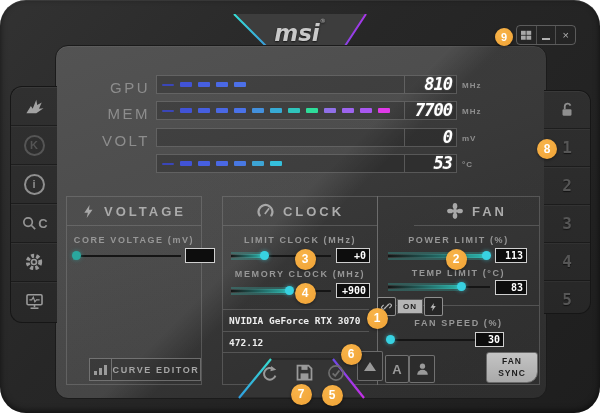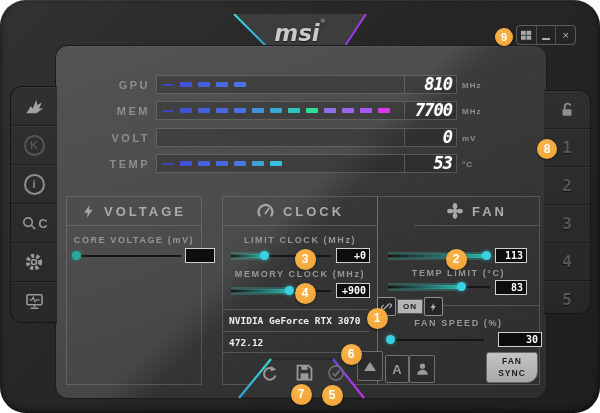--- a/index.html
+++ b/index.html
@@ -49,22 +49,22 @@
     background:linear-gradient(180deg,#2f2f2f,#272727);border:1px solid #161616;border-left:none;
     box-shadow:inset 0 1px 0 rgba(255,255,255,.05);}
   .tabR .cell{height:37px;display:flex;align-items:center;justify-content:center;
     border-bottom:1px solid rgba(0,0,0,.35);box-shadow:0 1px 0 rgba(255,255,255,.04);}
   .tabR .cell:last-child{border-bottom:none;box-shadow:none;}
   .profile-num{font-family:"DejaVu Sans Mono",monospace;font-weight:bold;font-size:16px;color:#565656;
     text-shadow:0 1px 1px rgba(0,0,0,.55);}
 
   
   .row{position:absolute;left:0;width:600px;height:19px;}
-  .rlabel{position:absolute;left:58px;top:4px;width:92px;text-align:right;font-size:11px;
-    letter-spacing:2.5px;color:#8d8d8d;font-weight:bold;}
+  .rlabel{position:absolute;left:58px;top:4px;width:92px;text-align:right;font-size:15px;
+    letter-spacing:2.5px;color:#8d8d8d;}
   .rbox{position:absolute;left:156px;top:0;width:301px;height:19px;border:1px solid rgba(150,150,150,.4);
     background:rgba(20,20,20,.25);box-sizing:border-box;font-style:italic;}
   .rbars{position:absolute;left:5px;top:0;height:17px;display:flex;align-items:center;gap:6px;}
   .dash{display:inline-block;width:12px;height:5px;border-radius:1px;}
   .dash:first-child{height:2px;}
   .rval{position:absolute;right:0;top:0;width:52px;height:17px;border-left:1px solid rgba(150,150,150,.4);
     font-family:"DejaVu Sans Mono",monospace;font-weight:bold;font-size:17px;line-height:17px;
     letter-spacing:-1px;color:#fff;text-align:right;padding-right:4px;box-sizing:border-box;
     text-shadow:0 0 2px rgba(255,255,255,.25);}
   .runit{position:absolute;left:462px;top:6px;font-size:8px;letter-spacing:1px;color:#8f8f8f;font-weight:bold;}
@@ -210,21 +210,20 @@
   </div>
   <div class="row" style="top:128px">
     <div class="rlabel">VOLT</div>
     <div class="rbox">
       <div class="rbars"></div>
       <div class="rval">0</div>
     </div>
     <div class="runit">mV</div>
   </div>
   <div class="row" style="top:154px">
-    <div class="rlabel">TEMP</div>
     <div class="rbox">
       <div class="rbars">
           <span class="dash" style="background: rgb(58, 70, 184);"></span>
           <span class="dash" style="background: rgb(65, 83, 214);"></span>
           <span class="dash" style="background: rgb(70, 95, 224);"></span>
           <span class="dash" style="background: rgb(74, 104, 228);"></span>
           <span class="dash" style="background: rgb(72, 120, 226);"></span>
           <span class="dash" style="background: rgb(61, 164, 212);"></span>
           <span class="dash" style="background: rgb(53, 192, 220);"></span>
         </div>
@@ -240,20 +239,28 @@
       </svg>
       <span>VOLTAGE</span>
     </div>
     <div class="flabel" style="top:38px">CORE VOLTAGE (mV)</div>
     <div class="slider teal" style="left:6px;top:53px;width:108px">
       <div class="track"></div>
         <div class="trail" style="width: 3%;"></div>
       <div class="knob" style="left: calc(3% - 4.5px);"></div>
     </div>
     <div class="vbox" style="left:118px;top:51px;width:30px"></div>
+    <div class="curve-editor">
+      <span class="ce-ic">
+          <i style="height:4px"></i>
+          <i style="height:7px"></i>
+          <i style="height:10px"></i>
+        </span>
+      <span class="ce-label">CURVE EDITOR</span>
+    </div>
   </div>
 
   <div class="col" id="col-clock">
     <div class="sec-head">
       <svg width="19" height="17" viewBox="0 0 26 26">
         <path d="M4,19 A10.5,10.5 0 1 1 22,19" fill="none" stroke="#a8a8a8" stroke-width="3.4" stroke-linecap="round" stroke-dasharray="13 2.6"></path>
         <line x1="12" y1="17" x2="18.5" y2="8" stroke="#a8a8a8" stroke-width="2.6"></line>
       </svg>
       <span>CLOCK</span>
     </div>
@@ -281,20 +288,21 @@
         <g fill="#a8a8a8">
             <ellipse cx="13" cy="6" rx="3.3" ry="4.4"></ellipse>
             <ellipse cx="13" cy="20" rx="3.3" ry="4.4"></ellipse>
         <ellipse cx="6" cy="13" rx="4.4" ry="3.3"></ellipse>
             <ellipse cx="20" cy="13" rx="4.4" ry="3.3"></ellipse>
             <circle cx="13" cy="13" r="3.2"></circle>
           </g>
       </svg>
       <span>FAN</span>
     </div>
+    <div class="flabel" style="top:38px">POWER LIMIT (%)</div>
     <div class="slider" style="left:10px;top:53px;width:102px">
       <div class="track"></div>
         <div class="trail" style="width: 97%;"></div>
       <div class="knob" style="left: calc(97% - 4.5px);"></div>
     </div>
     <div class="vbox" style="left:117px;top:51px;width:32px">113</div>
     <div class="flabel" style="top:71px">TEMP LIMIT (°C)</div>
     <div class="slider" style="left:10px;top:84px;width:102px">
       <div class="track"></div>
         <div class="trail" style="width: 72%;"></div>
@@ -316,21 +324,21 @@
         <polygon points="13,1 4,14 10,14 8,23 18,9 12,9" fill="#b8b8b8"></polygon>
       </svg>
     </div>
 
     <div class="flabel" style="top:121px">FAN SPEED (%)</div>
     <div class="slider" style="left:10px;top:137px;width:96px">
       <div class="track"></div>
         <div class="trail" style="width: 3%;"></div>
       <div class="knob" style="left: calc(3% - 4.5px);"></div>
     </div>
-    <div class="vbox" style="left:120px;top:135px;width:44px">30</div>
+    <div class="vbox" style="left:97px;top:135px;width:29px">30</div>
 
     <div class="sq-btn" style="left:7px;top:158px">A</div>
     <div class="sq-btn" style="left:31px;top:158px;width:24px">
       <svg width="15" height="16" viewBox="0 0 24 24">
         <g fill="#9a9a9a">
             <circle cx="12" cy="7.5" r="4.2"></circle>
             <path d="M3.5,21 a8.5,7.8 0 0 1 17,0 z"></path>
           </g>
       </svg>
     </div>

